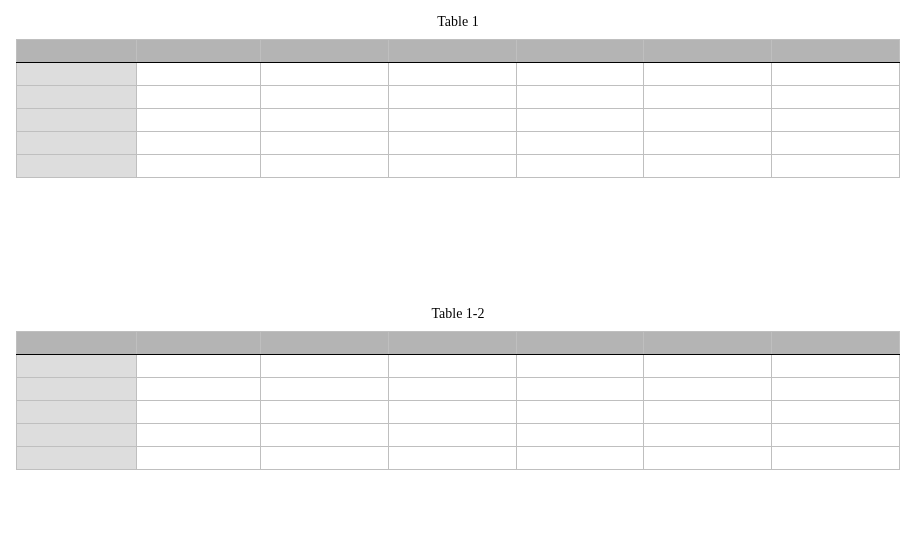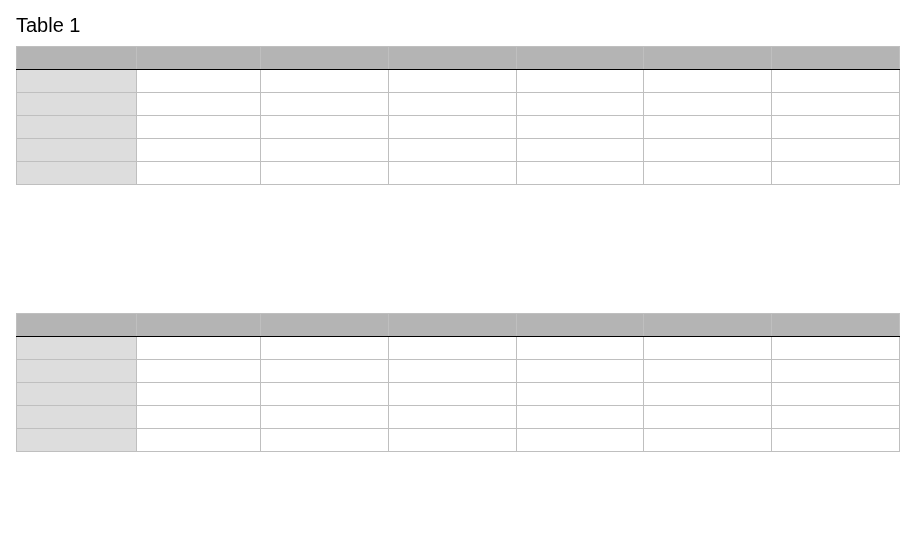--- a/index.html
+++ b/index.html
@@ -10,22 +10,24 @@
     background: #ffffff;
     font-family: -apple-system, "Helvetica Neue", Arial, sans-serif;
     font-size: 14px;
     color: #000;
   }
   .page {
     padding: 14px 16px 0 16px;
     box-sizing: border-box;
   }
   .table-title {
+    text-align: center;
     margin: 0 0 9px 0;
-    font-size: 20px;
+    font-size: 14px;
+    font-family: Liberation Serif, serif;
   }
   table.data-table {
     width: 100%;
     border-collapse: collapse;
     table-layout: fixed;
   }
   table.data-table th,
   table.data-table td {
     border: 1px solid #bfbfbf;
     height: 22px;
@@ -117,20 +119,21 @@
         <td></td>
         <td></td>
         <td></td>
         <td></td>
       </tr>
     </tbody>
   </table>
 
   <div class="gap"></div>
 
+  <div class="table-title">Table 1-2</div>
   <table class="data-table">
     <colgroup>
       <col class="c0">
         <col class="c1">
         <col class="crest">
         <col class="crest">
         <col class="crest">
         <col class="crest">
         <col class="crest">
     </colgroup>

